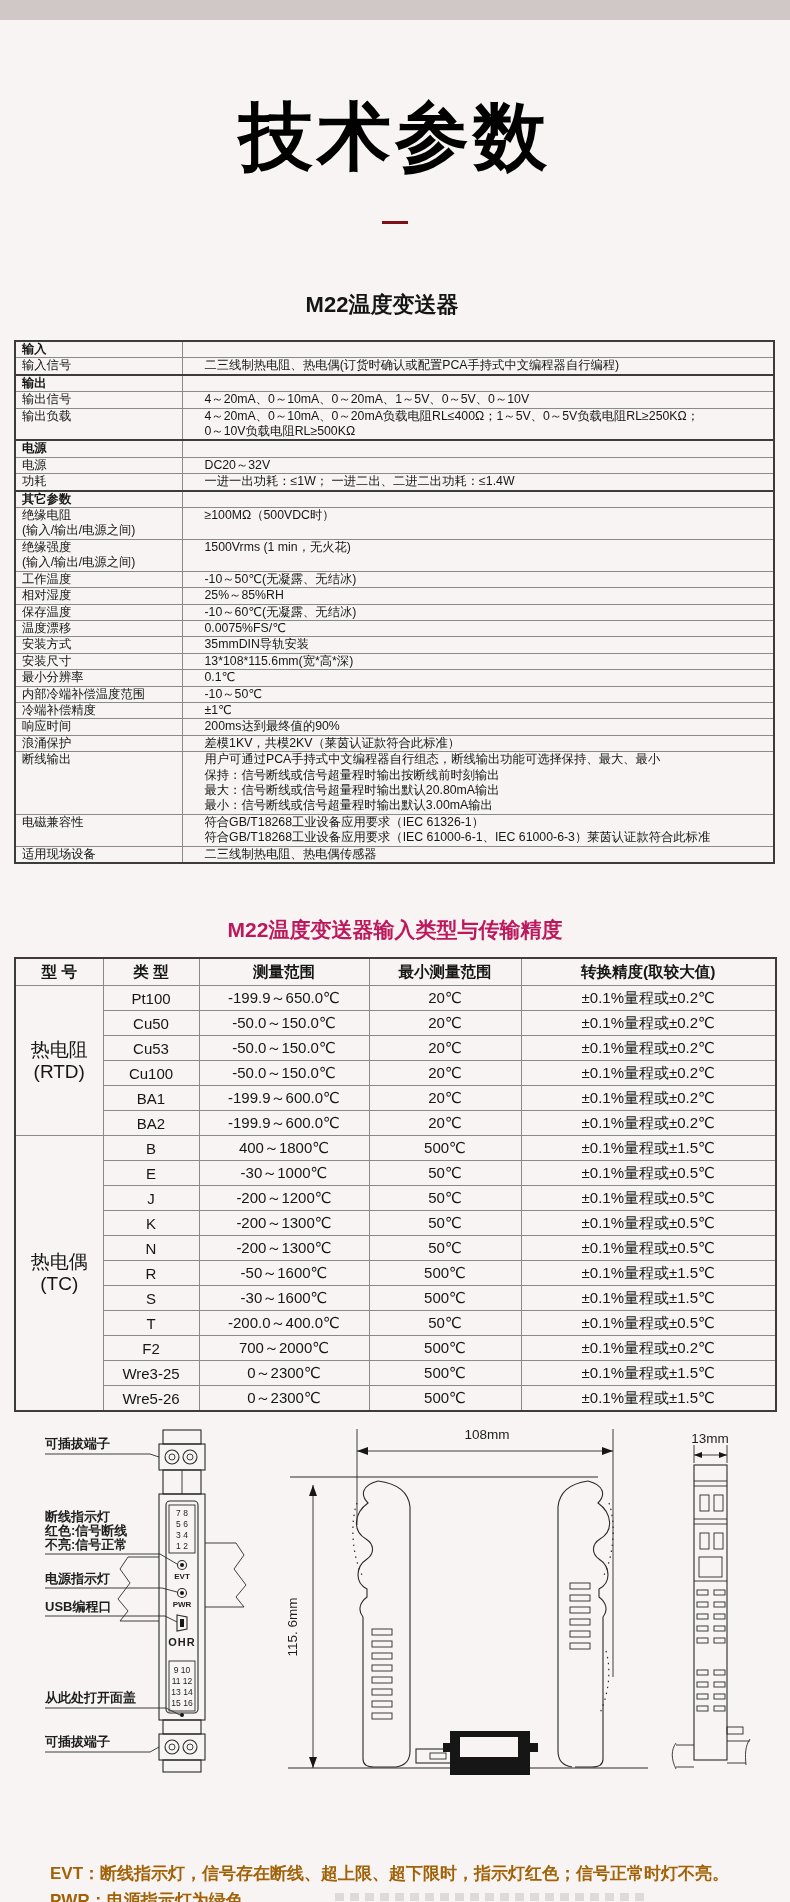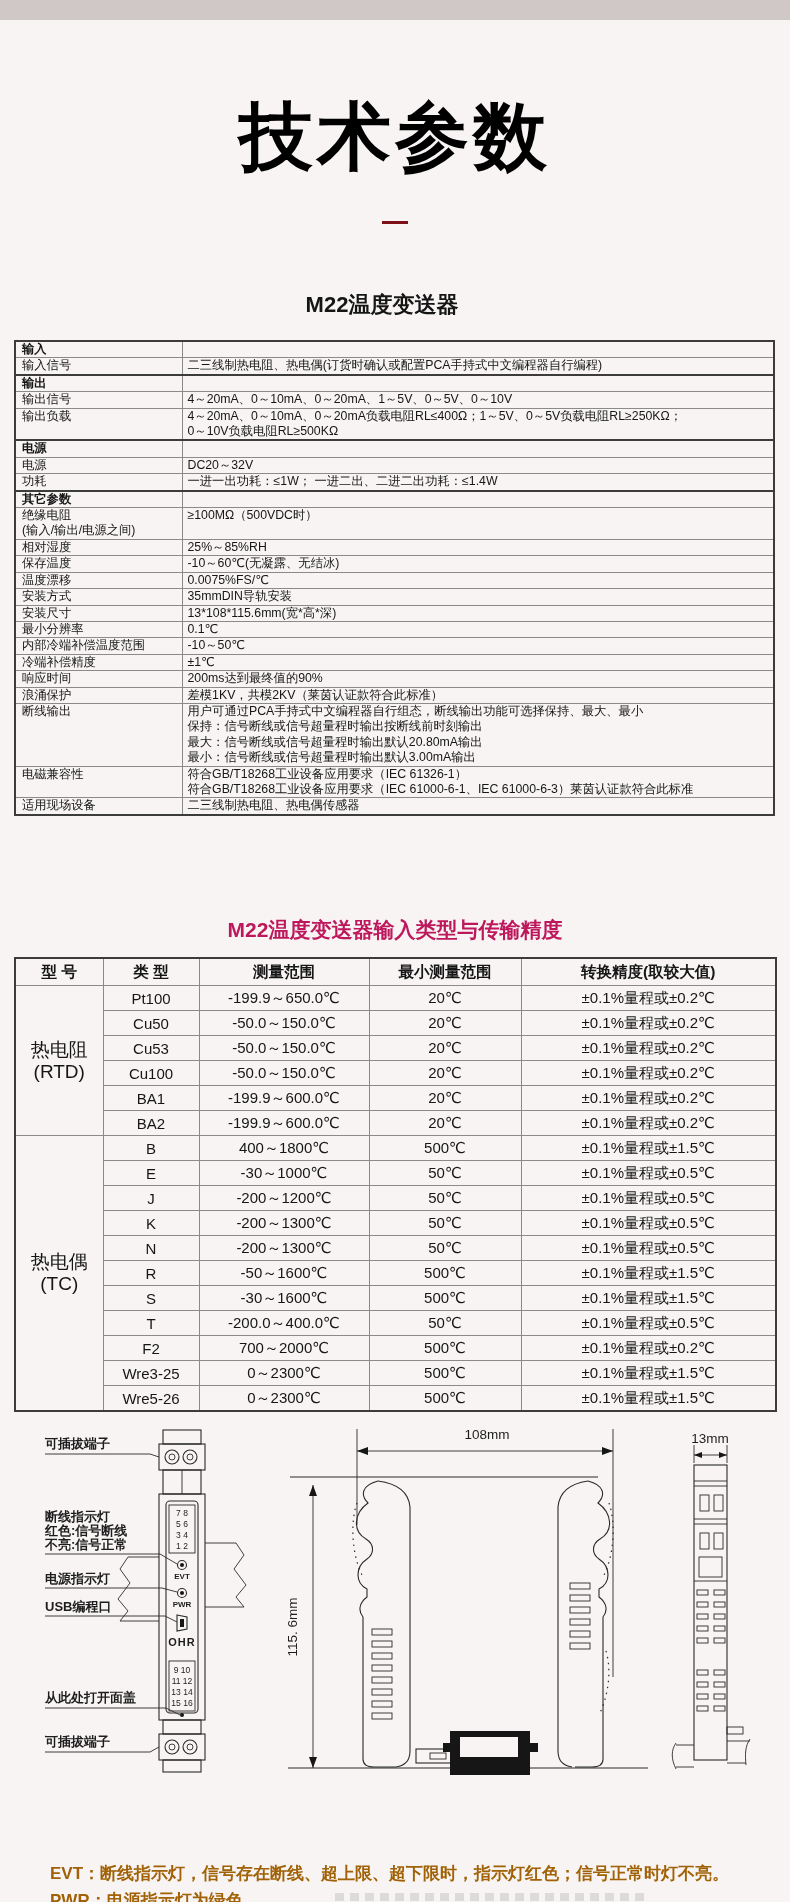--- a/index.html
+++ b/index.html
@@ -19,21 +19,21 @@
     font-size:22px;font-weight:bold;color:#151515;
   }
   .t2-title{
     position:absolute;left:0;top:916px;width:790px;text-align:center;
     font-size:21px;font-weight:bold;color:#be185d;
   }
   
   .spec-wrap{position:absolute;left:14px;top:340px;width:761px;}
   table{border-collapse:collapse;width:100%;table-layout:fixed;}
   .spec{font-size:12.3px;line-height:15.4px;color:#161616;border:2px solid #3c3c3c;}
-  .spec td{border:1px solid #8a8a8a;padding:0 5px;vertical-align:top;white-space:pre-line;}
+  .spec td{border:1px solid #8a8a8a;padding:0 22px;vertical-align:top;white-space:pre-line;}
   .spec col.c1{width:167px;}
   .spec tr.sec td{border-top:2px solid #3c3c3c;font-weight:bold;}
   .spec td.lab{padding-left:6px;}
   
   .io-wrap{position:absolute;left:14px;top:957px;width:761px;border-radius:22px;}
   .io{font-size:15px;color:#161616;border:2px solid #3c3c3c;text-align:center;}
   .io th,.io td{border:1px solid #8a8a8a;padding:0 3px;height:24px;white-space:pre-line;}
   .io th{font-size:15.5px;font-weight:bold;height:26px;}
   .io col.g1{width:88px;}.io col.g2{width:96px;}.io col.g3{width:170px;}
   .io col.g4{width:152px;}.io col.g5{width:255px;}
@@ -107,20 +107,29 @@
           <td class="val">一进一出功耗：≤1W；  一进二出、二进二出功耗：≤1.4W</td>
         </tr>
         <tr class="sec">
           <td class="lab">其它参数</td>
           <td class="val"></td>
         </tr>
         <tr>
           <td class="lab">绝缘电阻
 (输入/输出/电源之间)</td>
           <td class="val">≥100MΩ（500VDC时）</td>
+        </tr>
+        <tr>
+          <td class="lab">绝缘强度
+(输入/输出/电源之间)</td>
+          <td class="val">1500Vrms (1 min，无火花)</td>
+        </tr>
+        <tr>
+          <td class="lab">工作温度</td>
+          <td class="val">-10～50℃(无凝露、无结冰)</td>
         </tr>
         <tr>
           <td class="lab">相对湿度</td>
           <td class="val">25%～85%RH</td>
         </tr>
         <tr>
           <td class="lab">保存温度</td>
           <td class="val">-10～60℃(无凝露、无结冰)</td>
         </tr>
         <tr>

